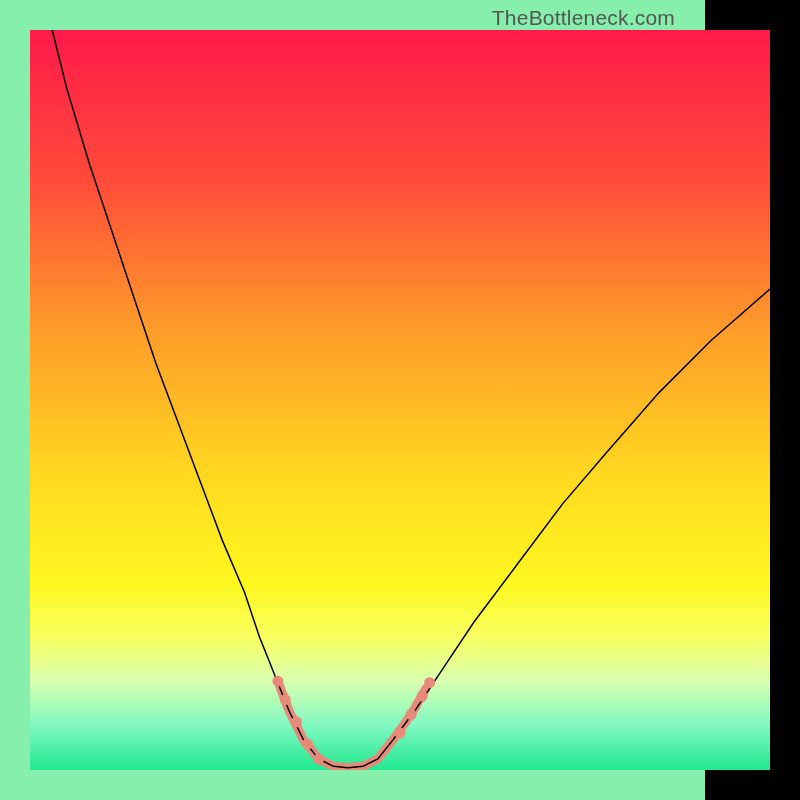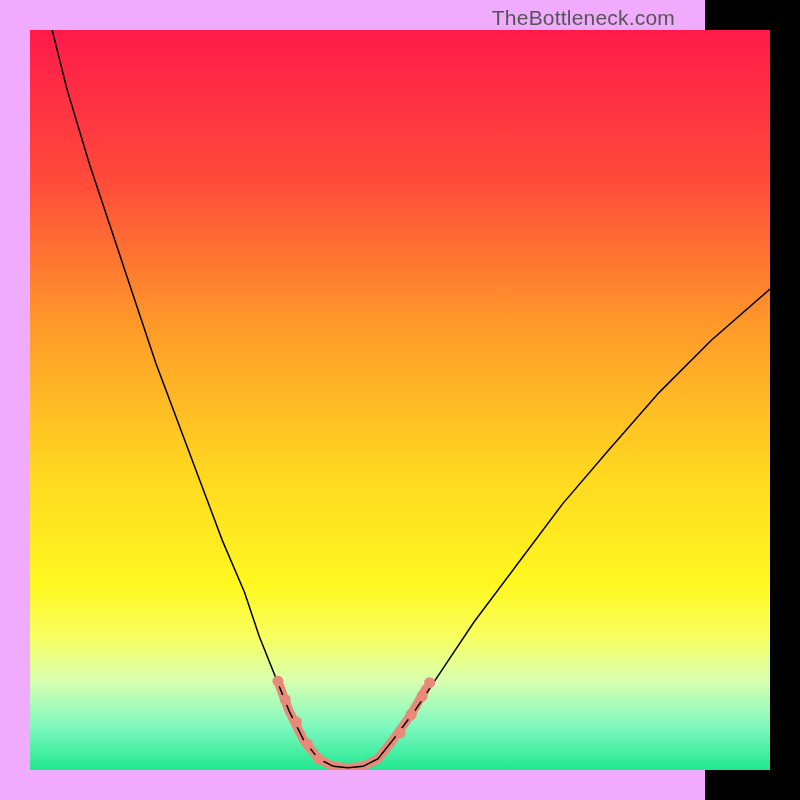--- a/index.html
+++ b/index.html
@@ -10,21 +10,21 @@
       position: relative;
       overflow: hidden;
       font-family: Arial, sans-serif;
     }
     .frame {
       position: absolute;
       top: 0;
       left: 0;
       width: 705px;
       height: 800px;
-      background: #f0abfc;
+      background: #86efac;
     }
     .plot-area {
       position: absolute;
       top: 30px;
       left: 30px;
       width: 740px;
       height: 740px;
       overflow: hidden;
     }
     .gradient-bg {

